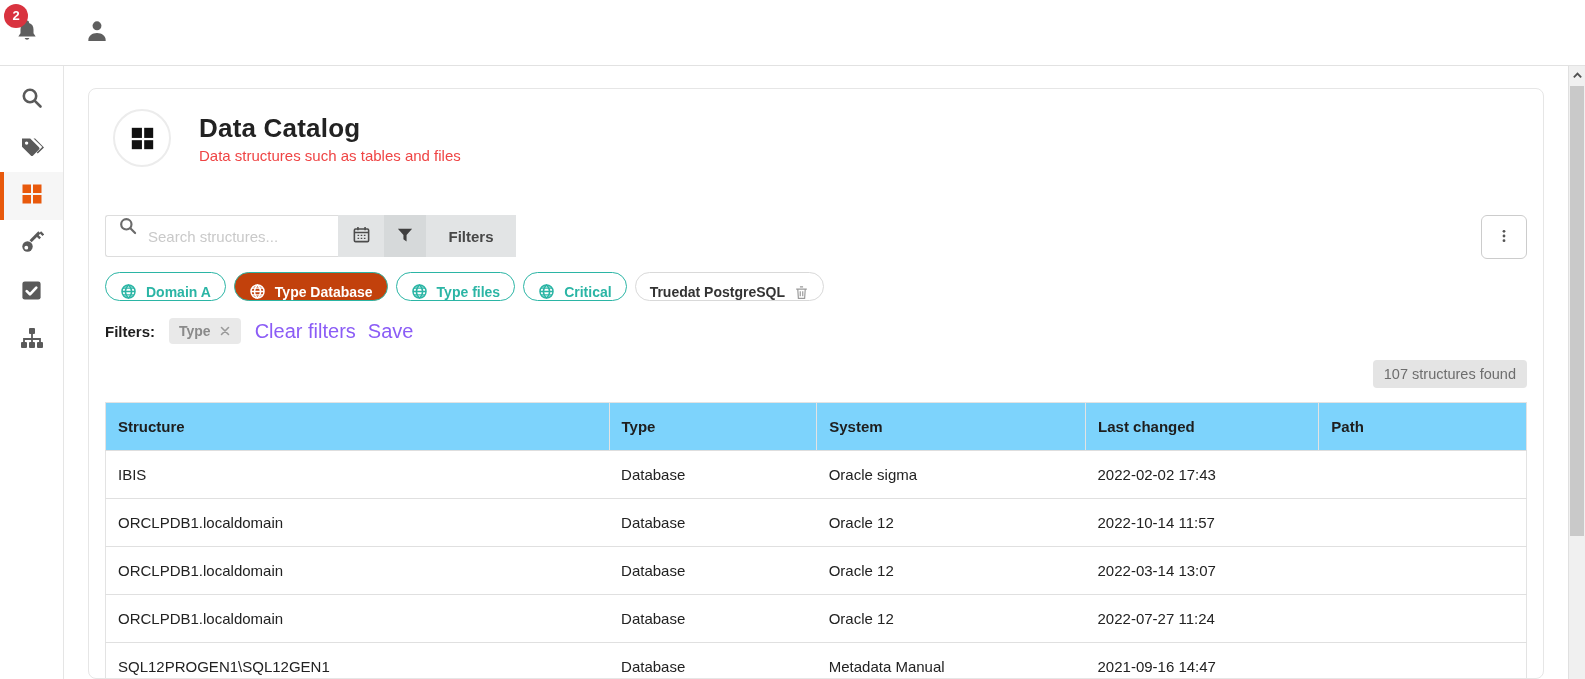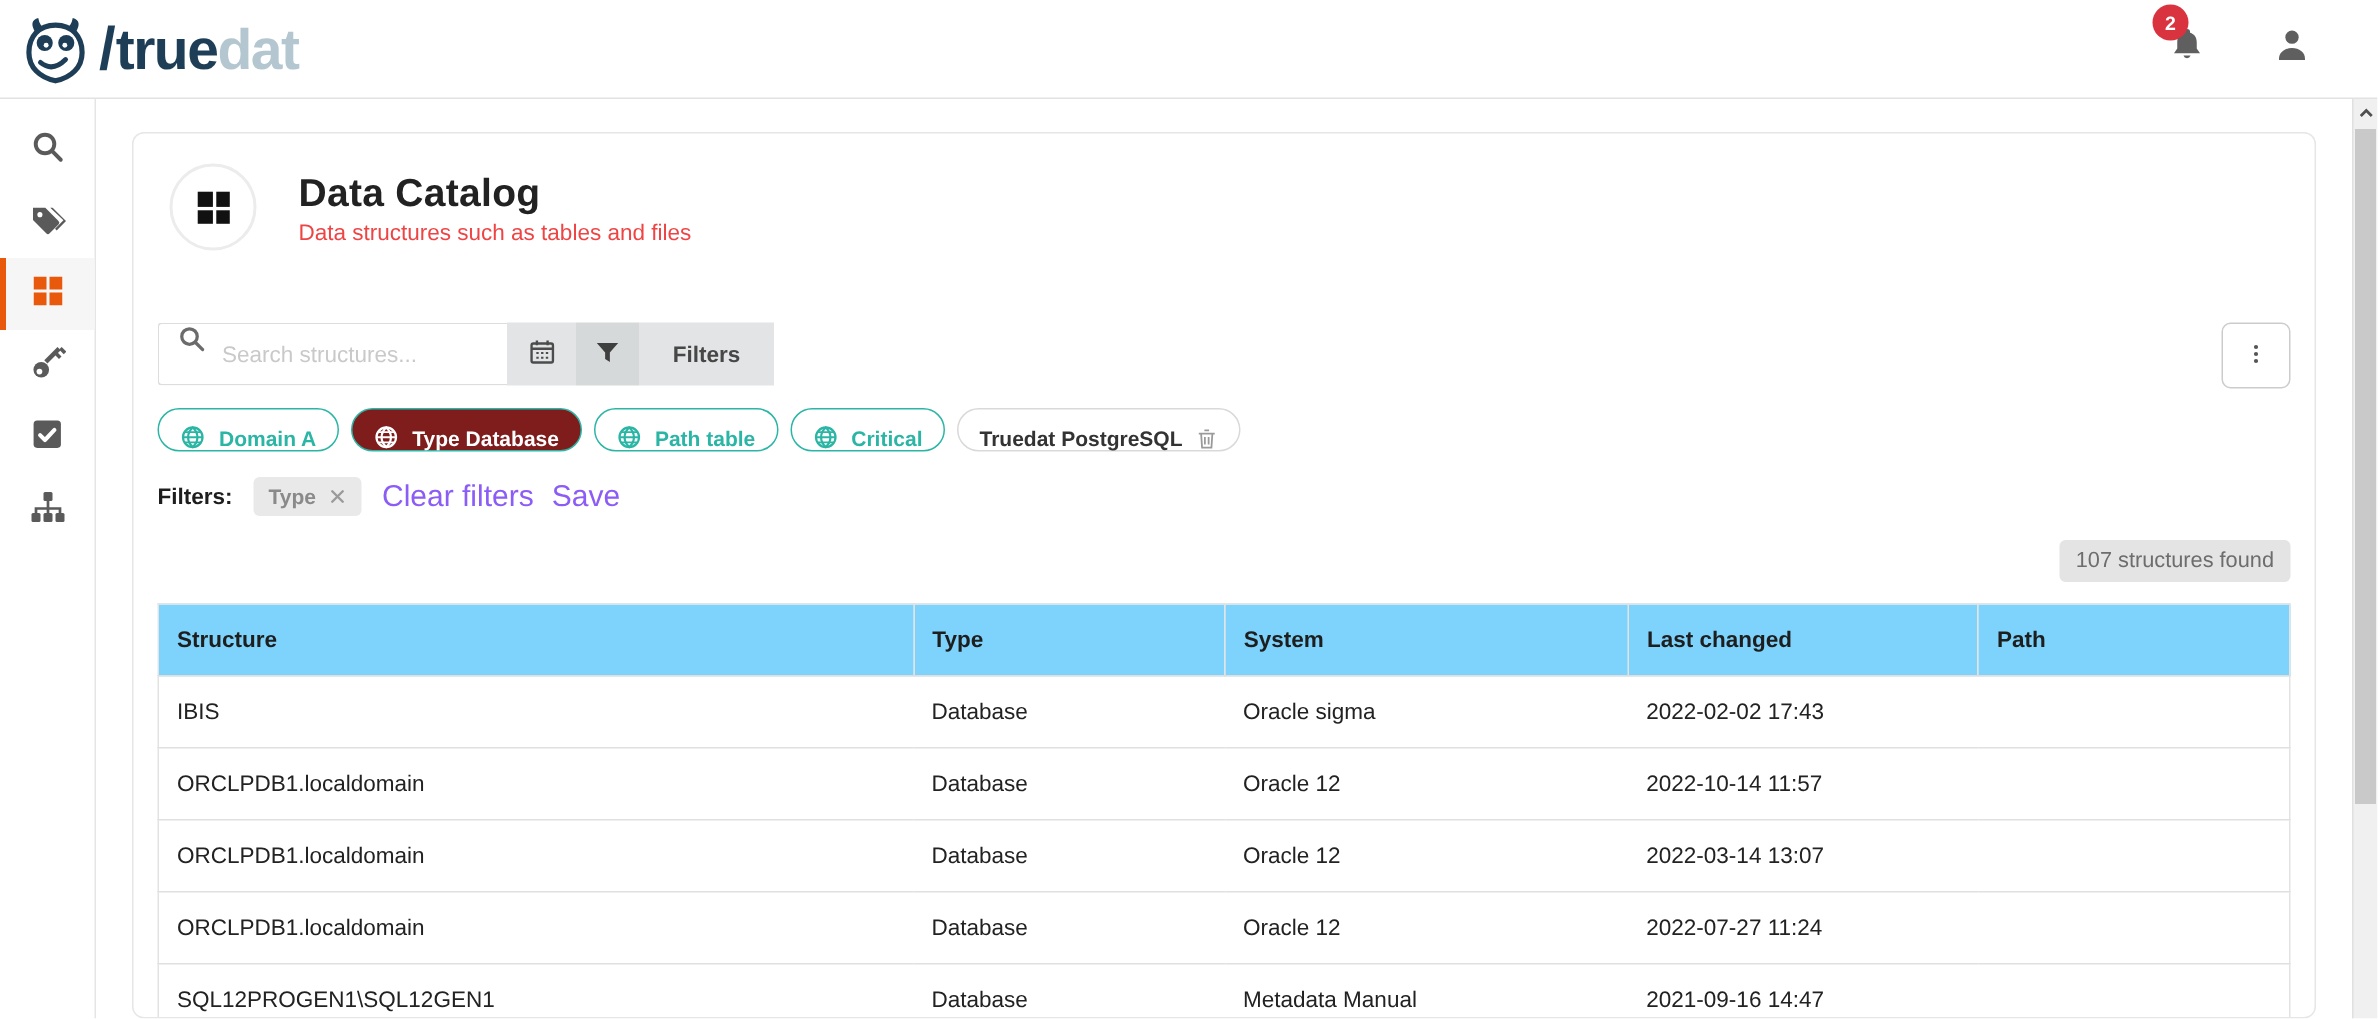--- a/index.html
+++ b/index.html
@@ -55,21 +55,21 @@
   .btn-filters { width:90px; font-size:15px; font-weight:700; color:#474747;
     font-family:"Liberation Sans", sans-serif; }
   .kebab-btn { width:46px; height:44px; background:#fff; border:1px solid #ccc; border-radius:6px;
     display:flex; align-items:center; justify-content:center; cursor:pointer; color:#555; }
 
   
   .chips-row { display:flex; gap:8px; margin-top:13px; flex-wrap:wrap; }
   .chip { display:flex; align-items:flex-end; gap:9px; height:29px; padding:0 14px;
     border-radius:15px; font-size:14px; font-weight:700; cursor:pointer; background:#fff; }
   .chip--outline-teal { border:1.5px solid #2bb5a5; color:#2bb5a5; }
-  .chip--filled-teal { background:#7f1d1d; color:#fff; border:1.5px solid #2bb5a5; }
+  .chip--filled-teal { background:#c2410c; color:#fff; border:1.5px solid #2bb5a5; }
   .chip--outline-gray { border:1.5px solid #d9d9d9; color:#333; }
   .chip svg { flex:none; }
   .chip .trash { color:#9a9a9a; }
 
   
   .filters-row { display:flex; align-items:center; gap:14px; margin-top:17px; }
   .filters-label { font-size:15px; font-weight:700; color:#1e1e1e; }
   .applied-chip { display:flex; align-items:center; gap:8px; background:#e9e9e9; color:#8a8a8a;
     border-radius:4px; padding:5px 10px; font-size:14px; font-weight:700; }
   .applied-chip .x { cursor:pointer; color:#9a9a9a; display:flex; }
@@ -93,35 +93,20 @@
 
   
   .scrollbar { width:17px; flex:none; background:#f0f0f0; border-left:1px solid #e0e0e0; position:relative; }
   .scroll-up { height:18px; display:flex; align-items:center; justify-content:center; color:#505050; cursor:pointer; }
   .scroll-thumb { position:absolute; top:20px; left:1px; right:1px; height:450px; background:#c9c9c9; cursor:pointer; }
 </style>
 </head>
 <body>
 
 <div class="topbar">
-  <div class="logo">
-    <span>
-      <svg width="46" height="46" viewBox="0 0 48 48">
-        <path d="M10 12 Q5 4 12 2 Q13 8 17 9 Z" fill="#1d3e56"></path>
-        <path d="M38 12 Q43 4 36 2 Q35 8 31 9 Z" fill="#1d3e56"></path>
-        <path d="M24 7 C12.5 7 5.5 15 5.5 26 C5.5 36.5 13 43.5 24 45.8 C35 43.5 42.5 36.5 42.5 26 C42.5 15 35.5 7 24 7 Z" fill="none" stroke="#1d3e56" stroke-width="3.6"></path>
-        <circle cx="16.5" cy="19.5" r="5.6" fill="#1d3e56"></circle>
-        <circle cx="31.5" cy="19.5" r="5.6" fill="#1d3e56"></circle>
-        <circle cx="17.5" cy="21" r="1.7" fill="#fff"></circle>
-        <circle cx="30.5" cy="21" r="1.7" fill="#fff"></circle>
-        <path d="M13.5 33 Q22 40 31 31" fill="none" stroke="#1d3e56" stroke-width="3.4" stroke-linecap="round"></path>
-      </svg>
-    </span>
-    <span class="logo-text"><span class="logo-slash">/</span><span class="brand-primary">true</span><span class="brand-secondary">dat</span></span>
-  </div>
   <div class="topbar-right">
     <div class="bell-wrap">
       <span>
         <svg width="26" height="26" viewBox="0 0 24 24" fill="#5f5f5f">
           <path d="M12 2.2a1.9 1.9 0 0 1 1.9 1.9v.4c2.7.8 4.1 3 4.1 6v3.6l2 2.9H4l2-2.9v-3.6c0-3 1.4-5.2 4.1-6v-.4A1.9 1.9 0 0 1 12 2.2z"></path>
           <path d="M9.8 18.5a2.3 2.3 0 0 0 4.4 0z"></path>
         </svg>
       </span>
       <span class="badge">2</span>
     </div>
@@ -280,21 +265,21 @@
 
   </div>
           <div class="chip chip--outline-teal">
     <span style="display:flex;">
       <svg width="17" height="17" viewBox="0 0 24 24" fill="none" stroke="currentColor" stroke-width="2.1">
         <circle cx="12" cy="12" r="9.2"></circle>
         <path d="M2.8 12h18.4M12 2.8c2.9 2.6 4.4 5.6 4.4 9.2s-1.5 6.6-4.4 9.2c-2.9-2.6-4.4-5.6-4.4-9.2s1.5-6.6 4.4-9.2z"></path>
         <path d="M4 7.2h16M4 16.8h16" stroke-width="1.6"></path>
       </svg>
     </span>
-    <span class="chip-label">Path table</span>
+    <span class="chip-label">Type files</span>
 
   </div>
           <div class="chip chip--outline-teal">
     <span style="display:flex;">
       <svg width="17" height="17" viewBox="0 0 24 24" fill="none" stroke="currentColor" stroke-width="2.1">
         <circle cx="12" cy="12" r="9.2"></circle>
         <path d="M2.8 12h18.4M12 2.8c2.9 2.6 4.4 5.6 4.4 9.2s-1.5 6.6-4.4 9.2c-2.9-2.6-4.4-5.6-4.4-9.2s1.5-6.6 4.4-9.2z"></path>
         <path d="M4 7.2h16M4 16.8h16" stroke-width="1.6"></path>
       </svg>
     </span>

